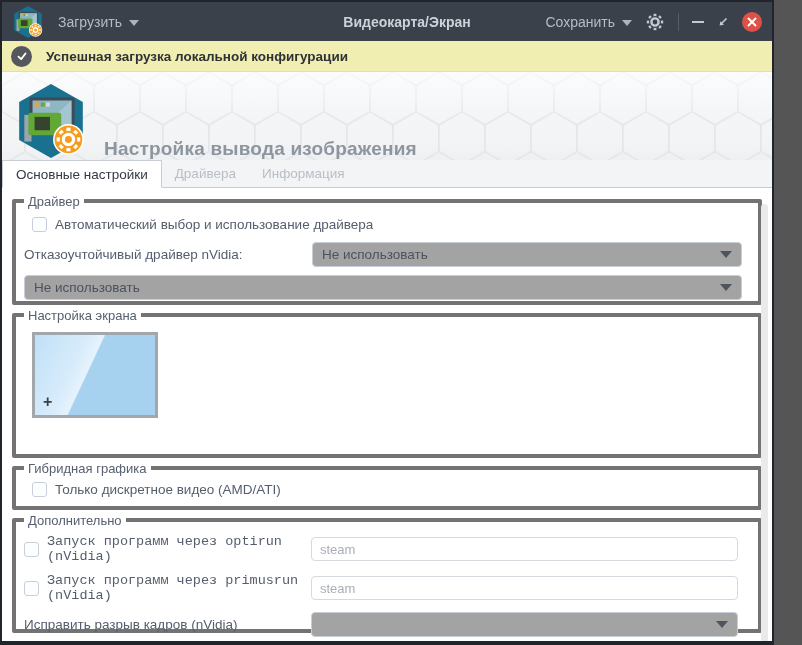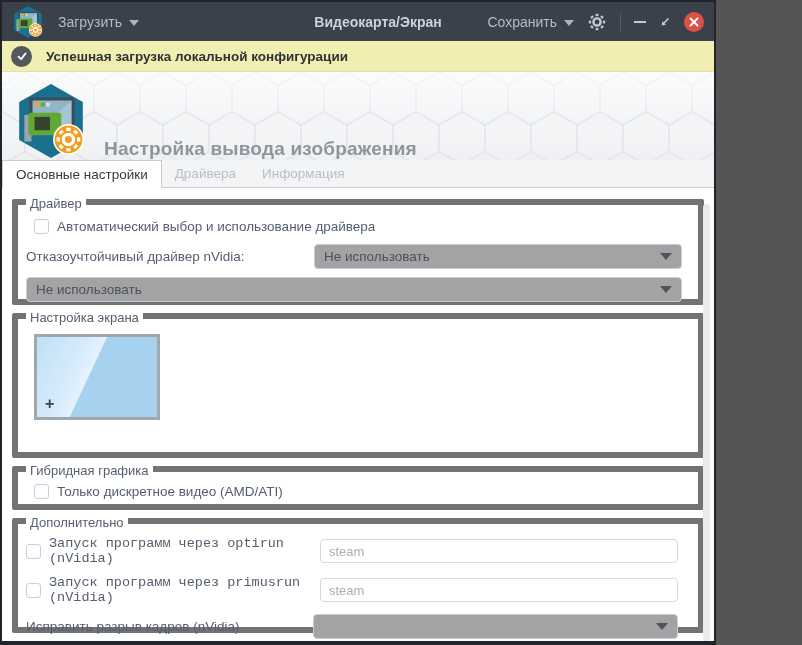--- a/index.html
+++ b/index.html
@@ -1,20 +1,20 @@
 <!DOCTYPE html>
 <html><head>
 <meta charset="utf-8">
 <style>
   * { margin:0; padding:0; box-sizing:border-box; }
   html,body { background:#555; }
   body { font-family:"Liberation Sans","DejaVu Sans",sans-serif; }
 
   .window{
-    width:716px; height:645px; position:relative;
+    width:774px; height:645px; position:relative;
     background:#fff;
     border:2px solid #20252b; border-bottom-width:4px;
     overflow:hidden;
   }
 
   
   .titlebar{
     height:39px; background:#3a414b;
     display:flex; align-items:center; position:relative;
     padding:0 10px;
@@ -67,21 +67,21 @@
   .tab.active{
     background:#fff; border:1px solid #c9ccd1; border-bottom:1px solid #fff;
     margin-bottom:-1px; color:#343b46;
   }
 
   
   .content{ position:relative; height:453px; background:#fff; padding:0 10px; }
   .scrollbar{ position:absolute; right:4px; top:5px; bottom:7px; width:7px; background:#e8eaec; border-radius:4px; cursor:grab;}
 
   .group{
-    position:relative; border:6px solid #737373; border-radius:2px;
+    position:relative; border:4px solid #737373; border-radius:2px;
     padding:12px 8px 0 8px;
   }
   .legend{
     position:absolute; top:-9px; left:8px; background:#fff; padding:0 4px;
     font-size:13px; color:#57606e;
   }
   .g-driver{ margin-top:11px; height:106px; }
   .g-screen{ margin-top:8px; height:145px; }
   .g-hybrid{ margin-top:8px; height:44px; }
   .g-extra { margin-top:8px; height:115px; }
@@ -113,21 +113,21 @@
     cursor:pointer;
   }
   .screen-add{ position:absolute; left:8px; bottom:4px; font-size:16px; font-weight:bold; color:#3c4146; }
 
   
   .extra-row{ display:flex; align-items:center; margin-bottom:9px; }
   .extra-label-block{ width:287px; flex:none; display:flex; align-items:center; gap:8px; cursor:pointer;font-family:Liberation Mono, monospace;}
   .text-input{
     flex:1; height:24px; border:1px solid #d6dade; border-radius:4px;
     background:#fff; font-size:13px; color:#454c58; padding:0 8px;
-    margin-right:12px; outline:none; font-family:inherit;margin-left:7px;
+    margin-right:12px; outline:none; font-family:inherit;
   }
   .text-input::placeholder{ color:#a9aeb6; }
   .tearfix-label{ width:287px; flex:none; }
 </style>
 </head>
 <body>
 
 <div class="window">
 
   <div class="titlebar">

